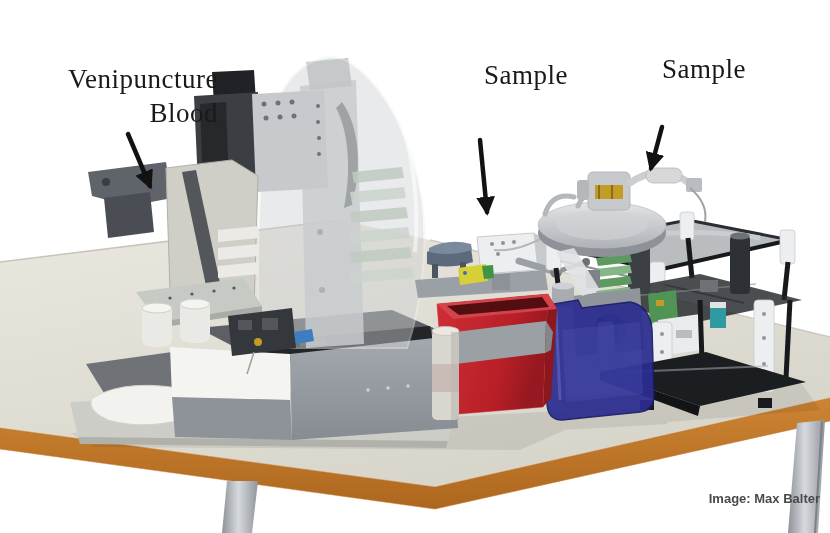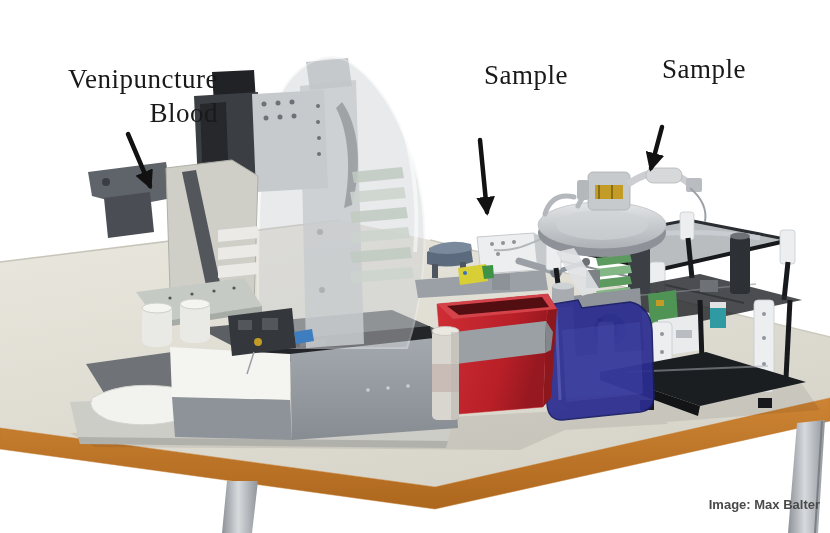--- a/index.html
+++ b/index.html
@@ -1,21 +1,21 @@
 <!DOCTYPE html>
 <html><head>
 <meta charset="utf-8">
 <style>
   html,body{margin:0;padding:0;background:#fff;}
   .stage{position:relative;width:830px;height:533px;background:#fff;overflow:hidden;
          font-family:"Liberation Serif", serif;}
   .stage svg{position:absolute;left:0;top:0;}
   .fig-label{position:absolute;text-align:right;color:#191919;font-size:27px;line-height:34px;
              font-family:"Liberation Serif", serif;letter-spacing:0.5px;}
-  .credit{position:absolute;right:10px;bottom:21px;color:#4a4a4a;font-weight:bold;font-size:13px;
+  .credit{position:absolute;right:10px;bottom:27px;color:#4a4a4a;font-weight:bold;font-size:13px;
           font-family:"Liberation Sans", sans-serif;}
 </style>
 </head>
 <body>
 
 <div class="stage">
 
 <svg width="830" height="533" viewBox="0 0 830 533">
   <defs>
     <linearGradient id="gTable" x1="0" y1="0" x2="0.6" y2="1">

